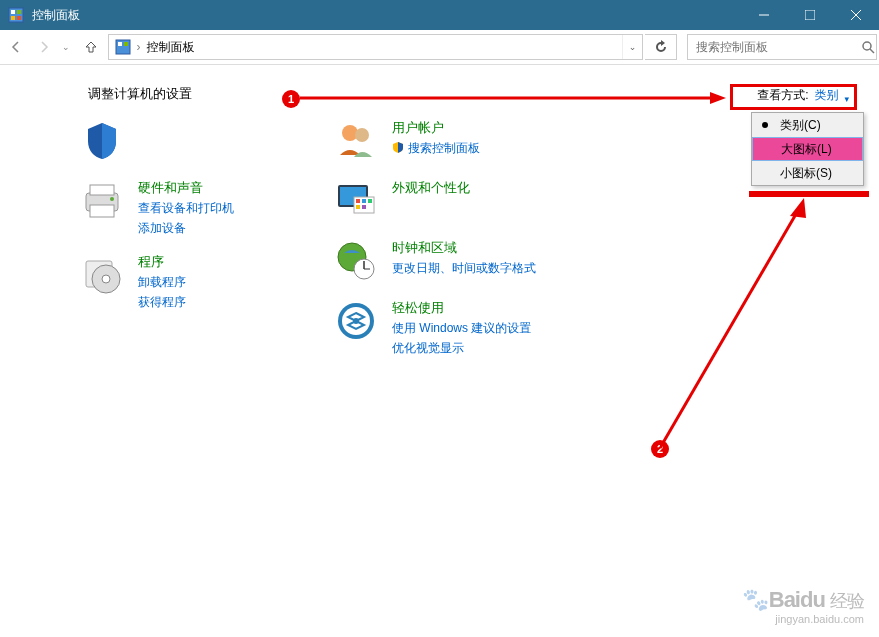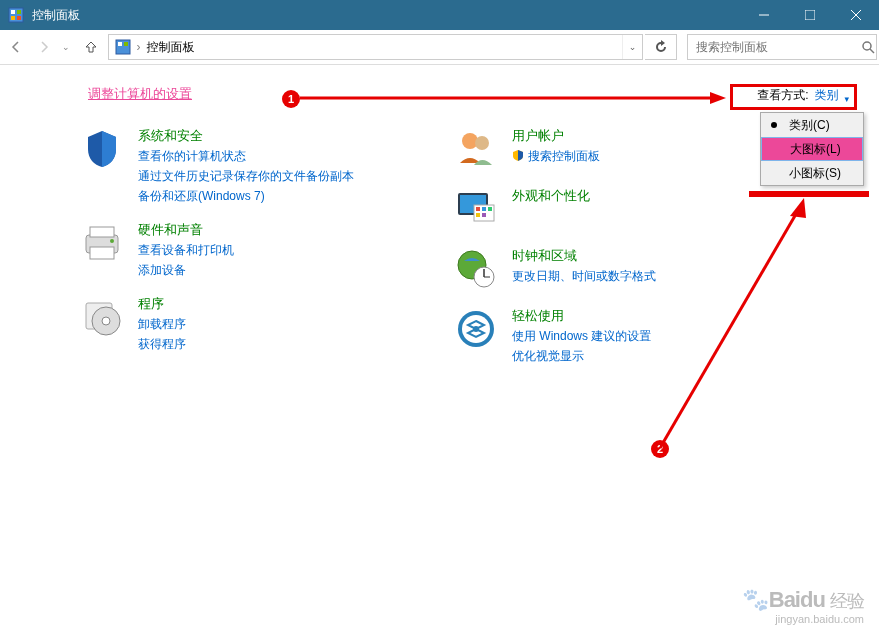--- a/index.html
+++ b/index.html
@@ -18,21 +18,21 @@
     .address-bar { flex: 1; height: 26px; border: 1px solid #ccc; display: flex; align-items: center; margin-right: 2px; background: #fff; }
     .address-icon { width: 16px; height: 16px; margin: 0 6px; }
     .address-text { flex: 1; font-size: 12px; color: #000; }
     .address-dd { width: 20px; display: flex; align-items: center; justify-content: center; border-left: 1px solid #eee; height: 24px; font-size: 9px; color: #666; }
     .refresh-btn { width: 32px; height: 26px; display: flex; align-items: center; justify-content: center; border: 1px solid #ccc; border-left: none; margin-right: 10px; }
     .search-bar { width: 190px; height: 26px; border: 1px solid #ccc; display: flex; align-items: center; }
     .search-input { flex: 1; border: none; outline: none; padding: 0 8px; font-size: 12px; color: #888; font-family: inherit; }
     .search-btn { width: 30px; height: 26px; display: flex; align-items: center; justify-content: center; }
     
     .content { padding: 20px 0 20px 80px; position: relative; }
-    .heading { font-size: 13px; color: #ec4899; margin-bottom: 24px; margin-left: 8px; text-decoration: underline; }
+    .heading { font-size: 13px; color: #000000; margin-bottom: 16px; margin-left: 8px; }
     
     .view-controls { position: absolute; right: 30px; top: 22px; display: flex; align-items: flex-end; gap: 6px; }
     .view-label { font-size: 12px; color: #000; }
     .view-value { font-size: 12px; color: #0066cc; font-family: Liberation Serif, serif; }
     .view-dd-arrow { font-size: 9px; color: #0066cc; }
     
     .categories { display: flex; gap: 100px; }
     .category-column { display: flex; flex-direction: column; gap: 16px; }
     .category-item { display: flex; gap: 14px; }
     .category-icon { width: 44px; height: 44px; flex-shrink: 0; }
@@ -42,21 +42,21 @@
     
     .annotation-box-1 { position: absolute; border: 3px solid #e60000; right: 22px; top: 84px; width: 127px; height: 26px; }
     .annotation-box-2 { position: absolute; border: 3px solid #e60000; right: 10px; top: 191px; width: 120px; height: 5px; }
     .annotation-badge { position: absolute; width: 18px; height: 18px; border-radius: 50%; background: #e60000; color: #fff; display: flex; align-items: center; justify-content: center; font-size: 11px; font-weight: bold; }
     .badge-1 { left: 282px; top: 90px; }
     .badge-2 { left: 651px; top: 440px; }
     .arrow-svg { position: absolute; pointer-events: none; }
     .arrow-1 { left: 300px; top: 90px; }
     .arrow-2 { left: 660px; top: 198px; }
     
-    .dropdown-popup { position: absolute; right: 15px; top: 112px; width: 104px; background: #f0f0f0; border: 1px solid #aaa; box-shadow: 2px 2px 4px rgba(0,0,0,0.2); }
+    .dropdown-popup { position: absolute; right: 15px; top: 112px; width: 113px; background: #f0f0f0; border: 1px solid #aaa; box-shadow: 2px 2px 4px rgba(0,0,0,0.2); }
     .dropdown-item { height: 24px; display: flex; align-items: center; padding-left: 28px; position: relative; font-size: 12px; }
     .dropdown-item .bullet { position: absolute; left: 10px; width: 6px; height: 6px; border-radius: 50%; background: #000; }
     .dropdown-item.highlighted { background: #ec4899; border: 1px solid #7eb4ea; }
     
     .watermark { position: absolute; right: 15px; bottom: 12px; color: #bbb; font-size: 11px; text-align: right; }
     .watermark-logo { font-size: 22px; color: #bbb; font-family: Arial; letter-spacing: -1px; }
     .watermark-logo .paw { opacity: 0.3; }
   </style>
 </head>
 <body>
@@ -149,26 +149,20 @@
   <div class="categories">
     <div class="category-column">
 
       <div class="category-item">
         <div class="category-icon">
           <svg width="44" height="44" viewBox="0 0 44 44">
               <path d="M22 4 L36 10 L36 22 C36 32 30 38 22 40 C14 38 8 32 8 22 L8 10 Z" fill="#1e5aa8"></path>
               <path d="M22 4 L36 10 L36 22 C36 32 30 38 22 40 L22 4 Z" fill="#2d7dd2"></path>
             </svg>
         </div>
-        <div class="category-text">
-          <a class="category-title">系统和安全</a>
-          <a class="category-link">查看你的计算机状态</a>
-          <a class="category-link">通过文件历史记录保存你的文件备份副本</a>
-          <a class="category-link">备份和还原(Windows 7)</a>
-        </div>
       </div>
 
 
       <div class="category-item">
         <div class="category-icon">
           <svg width="44" height="44" viewBox="0 0 44 44">
               <rect x="6" y="14" width="32" height="18" rx="3" fill="#ddd" stroke="#999"></rect>
               <rect x="10" y="6" width="24" height="10" fill="#fff" stroke="#999"></rect>
               <rect x="10" y="26" width="24" height="12" fill="#fff" stroke="#999"></rect>
               <circle cx="32" cy="20" r="2" fill="#5ca938"></circle>

